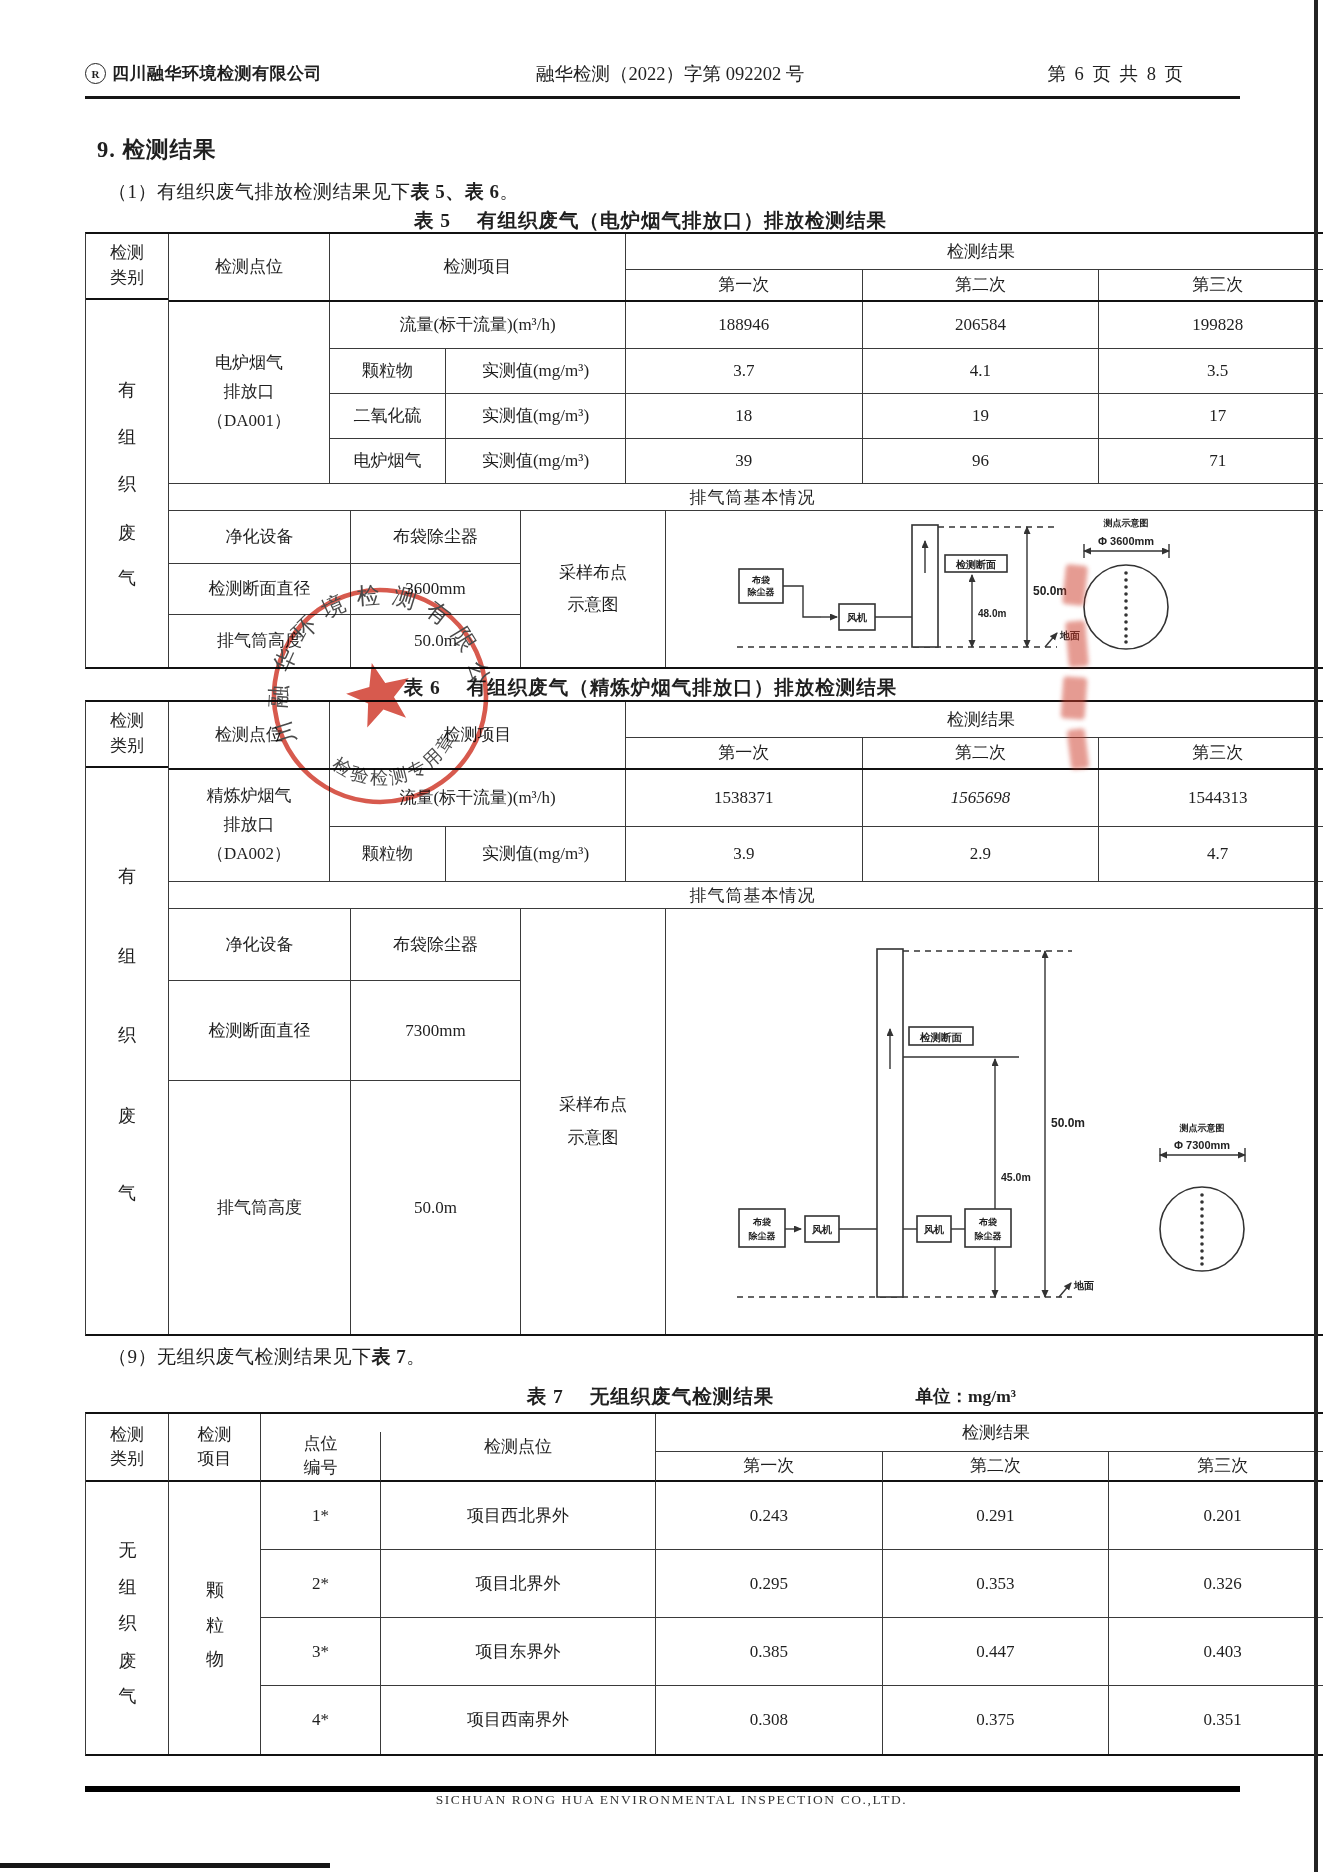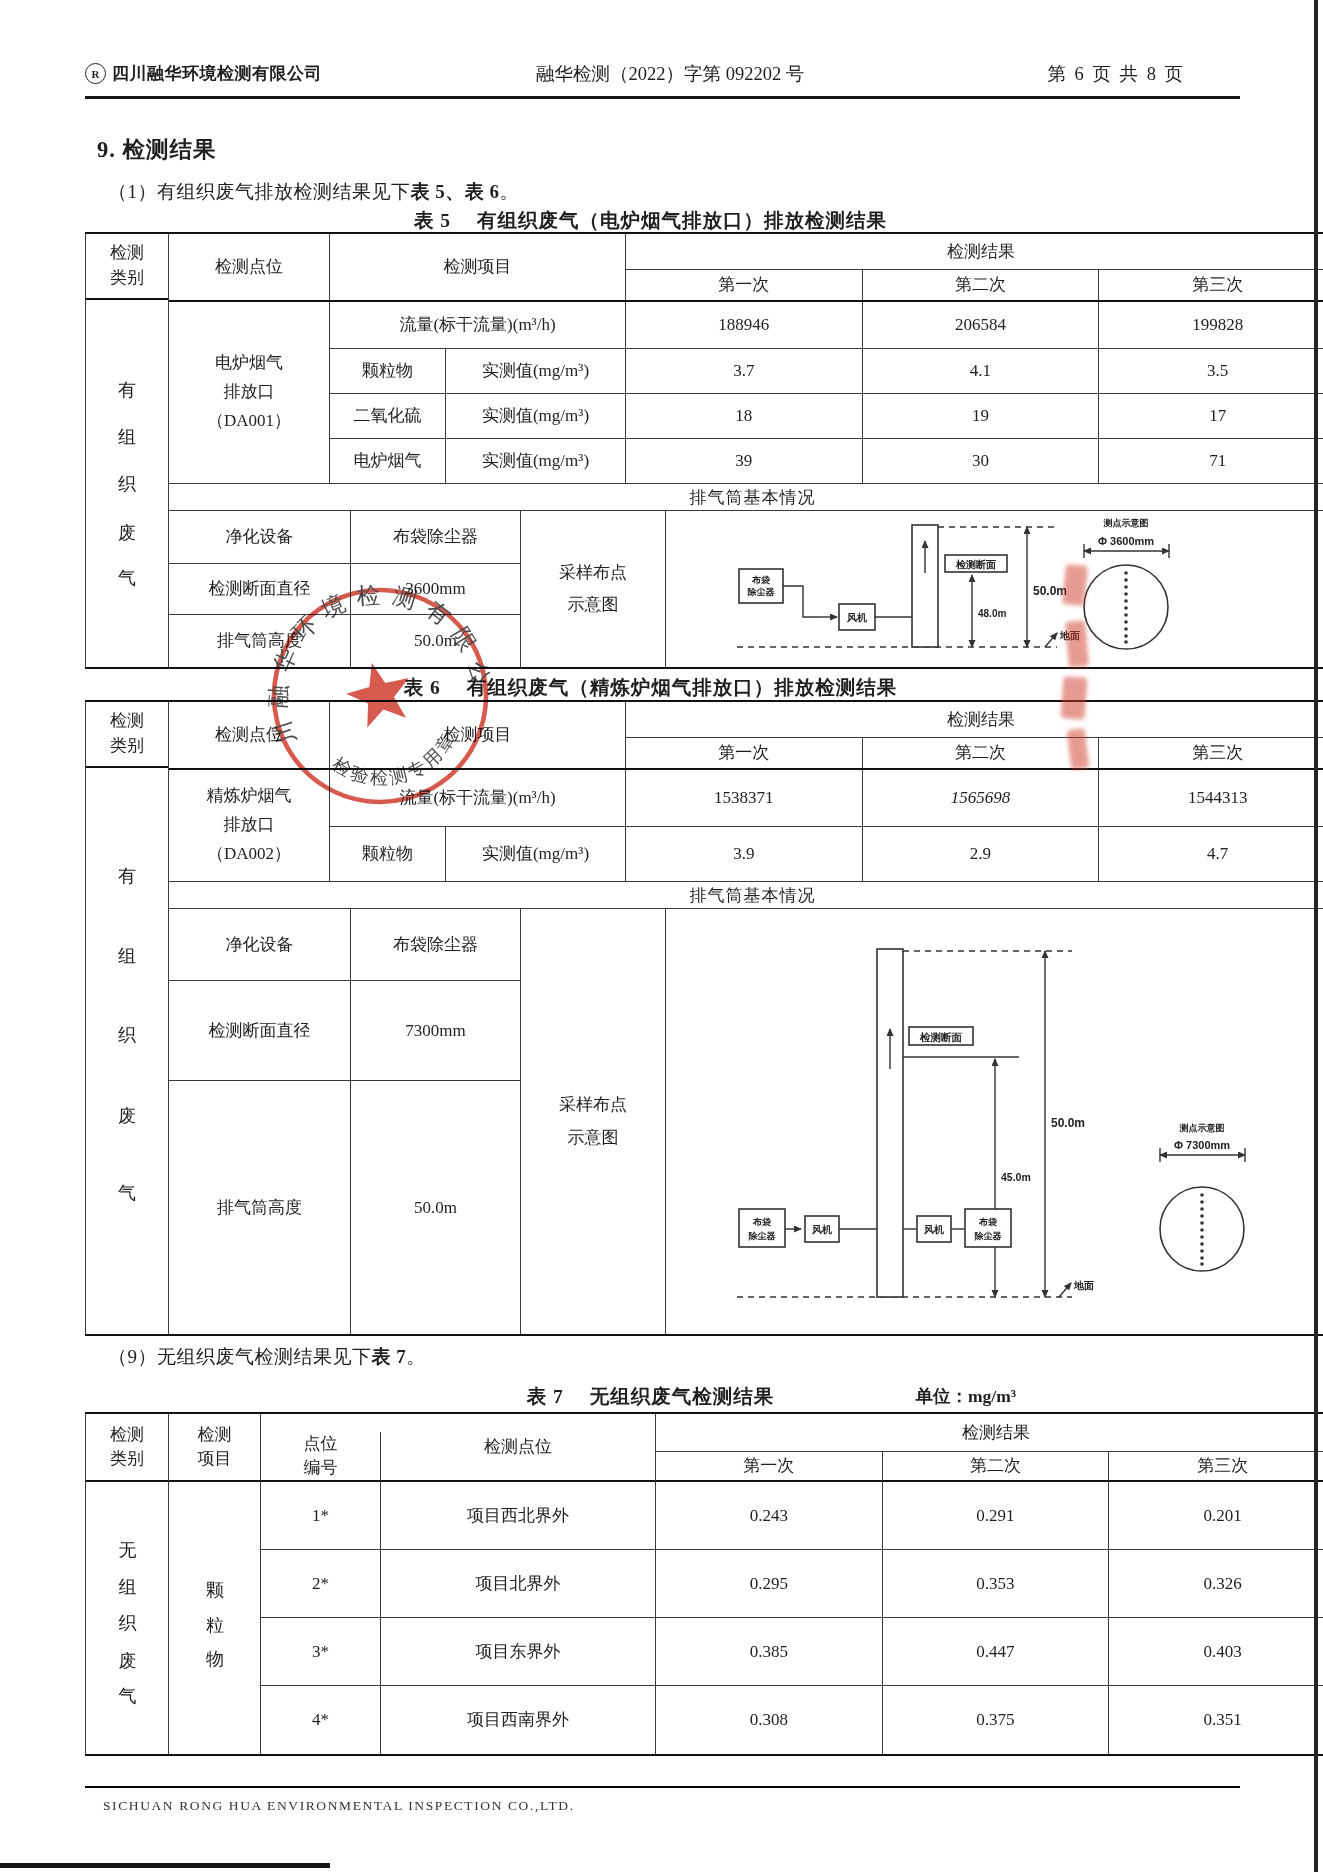--- a/index.html
+++ b/index.html
@@ -87,21 +87,21 @@
   
   .edge-right{left:1314px;top:0;width:4px;height:1872px;background:#242424;}
   .edge-bottom{left:0;top:1863px;width:330px;height:5px;background:#161616;}
   .bleed{left:1060px;top:565px;width:34px;height:215px;}
   .bleed .b{position:absolute;background:#cd3a28;opacity:.5;filter:blur(2px);border-radius:4px;}
   .b1{left:4px;top:0;width:22px;height:40px;transform:rotate(6deg);}
   .b2{left:7px;top:56px;width:20px;height:46px;transform:rotate(-5deg);}
   .b3{left:2px;top:112px;width:24px;height:42px;transform:rotate(4deg);}
   .b4{left:9px;top:164px;width:18px;height:40px;transform:rotate(-7deg);}
 
-  .ftr{left:85px;top:1786px;width:1155px;border-top:2px solid #000000;padding-top:10px;box-sizing:border-box;}
+  .ftr{left:85px;top:1786px;width:1155px;border-top:6px solid #000000;box-sizing:border-box;text-align:center;}
   .ftr span{display:block;padding-left:18px;font-size:13.5px;letter-spacing:1.6px;color:#333;}
 </style>
 </head>
 <body>
 
 <div class="page">
 
   <div class="abs hdr">
     <div class="hdr-left">
       <span class="logo">
@@ -161,21 +161,21 @@
 
         <div class="c" style="grid-row:3;grid-column:2;">二氧化硫</div>
         <div class="c" style="grid-row:3;grid-column:3;">实测值(mg/m³)</div>
         <div class="c" style="grid-row:3;grid-column:4;">18</div>
         <div class="c" style="grid-row:3;grid-column:5;">19</div>
         <div class="c nr" style="grid-row:3;grid-column:6;">17</div>
 
         <div class="c" style="grid-row:4;grid-column:2;">电炉烟气</div>
         <div class="c" style="grid-row:4;grid-column:3;">实测值(mg/m³)</div>
         <div class="c" style="grid-row:4;grid-column:4;">39</div>
-        <div class="c" style="grid-row:4;grid-column:5;">30</div>
+        <div class="c" style="grid-row:4;grid-column:5;">96</div>
         <div class="c nr" style="grid-row:4;grid-column:6;">71</div>
       </div>
       <div class="stackRow">排气筒基本情况</div>
       <div class="botGrid5">
         <div class="c" style="grid-row:1;grid-column:1;">净化设备</div>
         <div class="c" style="grid-row:1;grid-column:2;">布袋除尘器</div>
         <div class="c" style="grid-row:2;grid-column:1;">检测断面直径</div>
         <div class="c" style="grid-row:2;grid-column:2;">3600mm</div>
         <div class="c nb" style="grid-row:3;grid-column:1;">排气筒高度</div>
         <div class="c nb" style="grid-row:3;grid-column:2;">50.0m</div>

